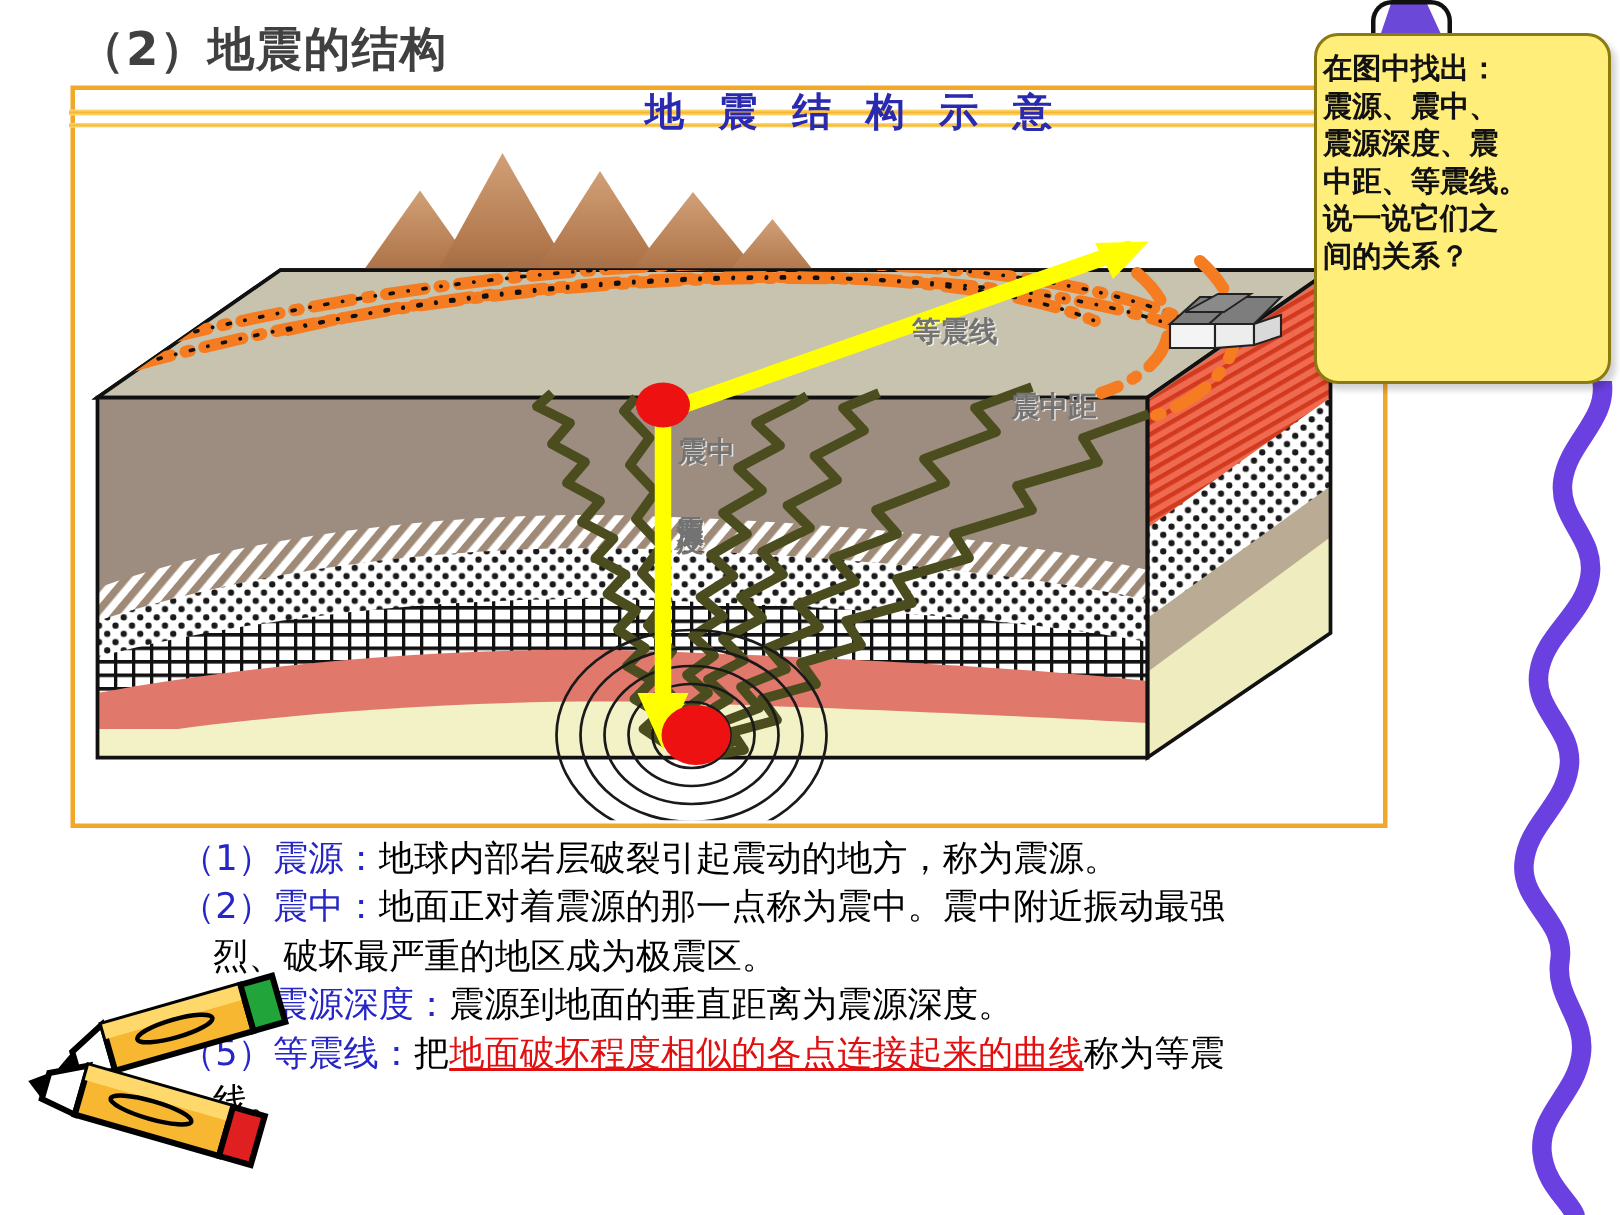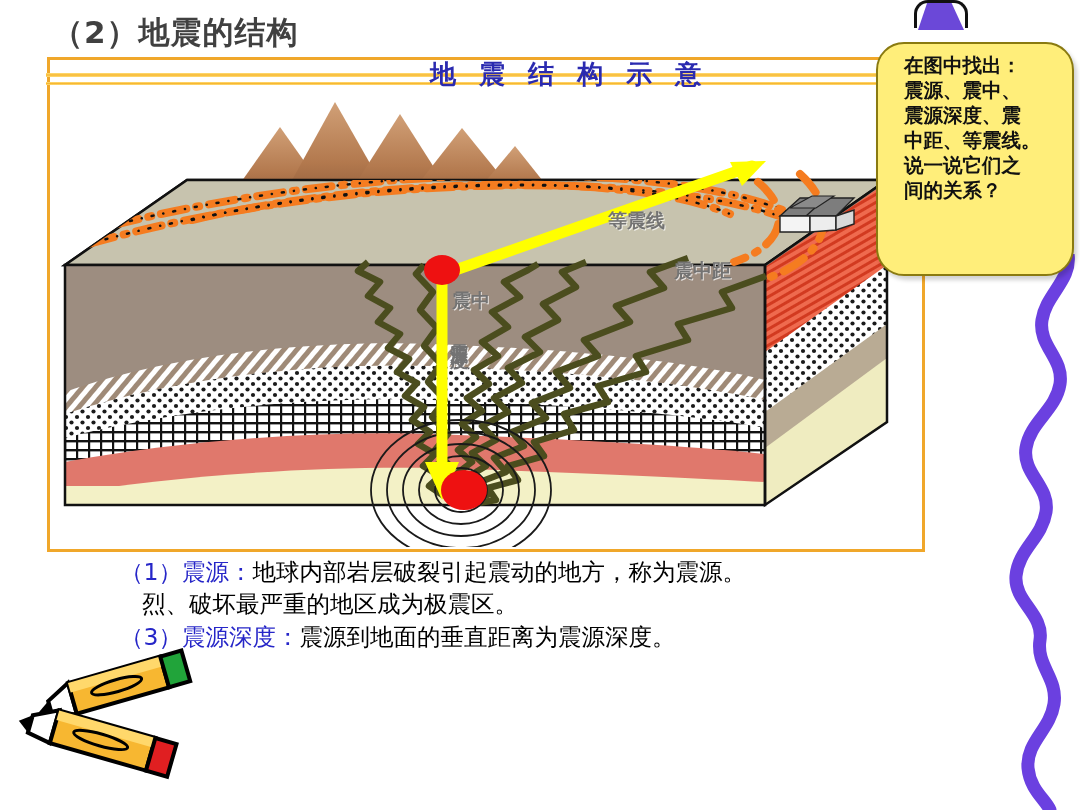--- a/index.html
+++ b/index.html
@@ -102,26 +102,25 @@
 
   
   #callout {
     position: absolute;
     left: 876px;
     top: 22px;
     width: 198px;
     height: 234px;
     background: #ffee7a;
     border: 2px solid #8a7a10;
-    border-radius: 28px;
+    border-radius: 16px;
     box-sizing: border-box;
-    padding: 10px 8px 6px 26px;
+    padding: 10px 8px 6px 4px;
     z-index: 70;
     box-shadow: 3px 4px 4px rgba(0,0,0,.18);
-    margin-top: 20px;
   }
   #callout-text {
     font-size: 19.5px;
     line-height: 1.28;
     color: #111;
     font-weight: bold;
     white-space: pre-line;
   }
   #callout-tail {
     position: absolute;
@@ -374,26 +373,32 @@
     <rect x="142" y="84" width="22" height="34" fill="#e01f21" stroke="#000" stroke-width="4"></rect>
   </g>
 </svg>
 
 <div id="body-text">
 
   <div class="bline">
     <span class="num">（1）</span><span class="term">震源：</span><span>地球内部岩层破裂引起震动的地方，称为震源。</span>
   </div>
 
+  <div class="bline">
+    <span class="num">（2）</span><span class="term">震中：</span><span>地面正对着震源的那一点称为震中。震中附近振动最强</span>
+  </div>
   <div class="bline cont" style="">
     <span>烈、破坏最严重的地区成为极震区。</span>
   </div>
 
   <div class="bline">
     <span class="num">（3）</span><span class="term">震源深度：</span><span>震源到地面的垂直距离为震源深度。</span>
   </div>
 
 
+  <div class="bline">
+    <span class="num">（5）</span><span class="term">等震线：</span><span>把</span><span class="redu">地面破坏程度相似的各点连接起来的曲线</span><span>称为等震</span>
+  </div>
   <div class="bline cont2" style="padding-left:142px">
     <span>线。</span>
   </div>
 
 </div>
 
 </body></html>

